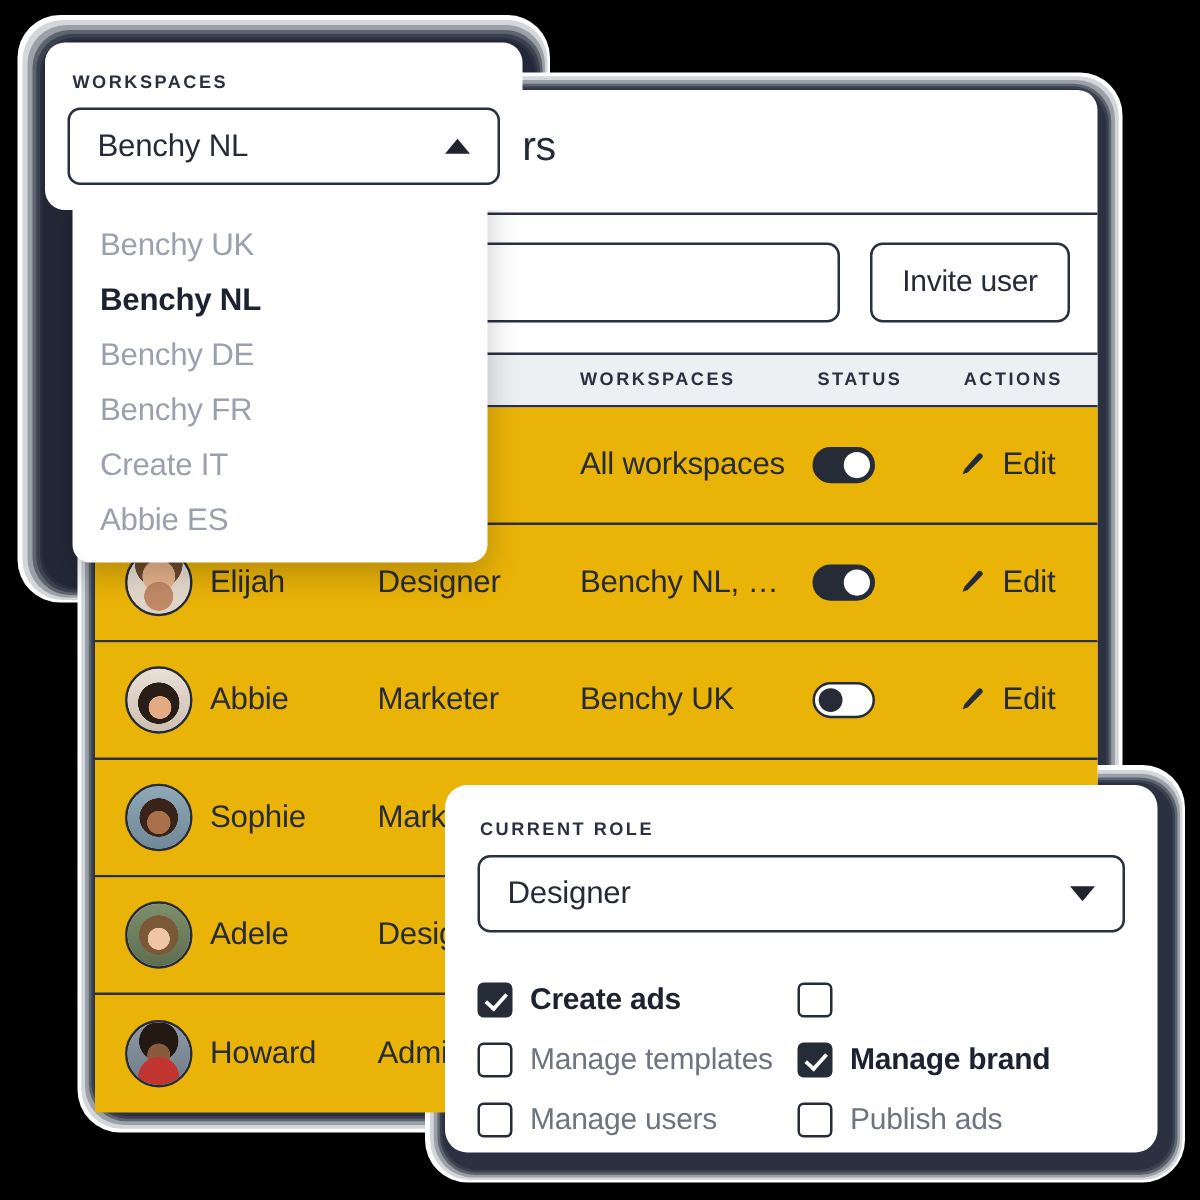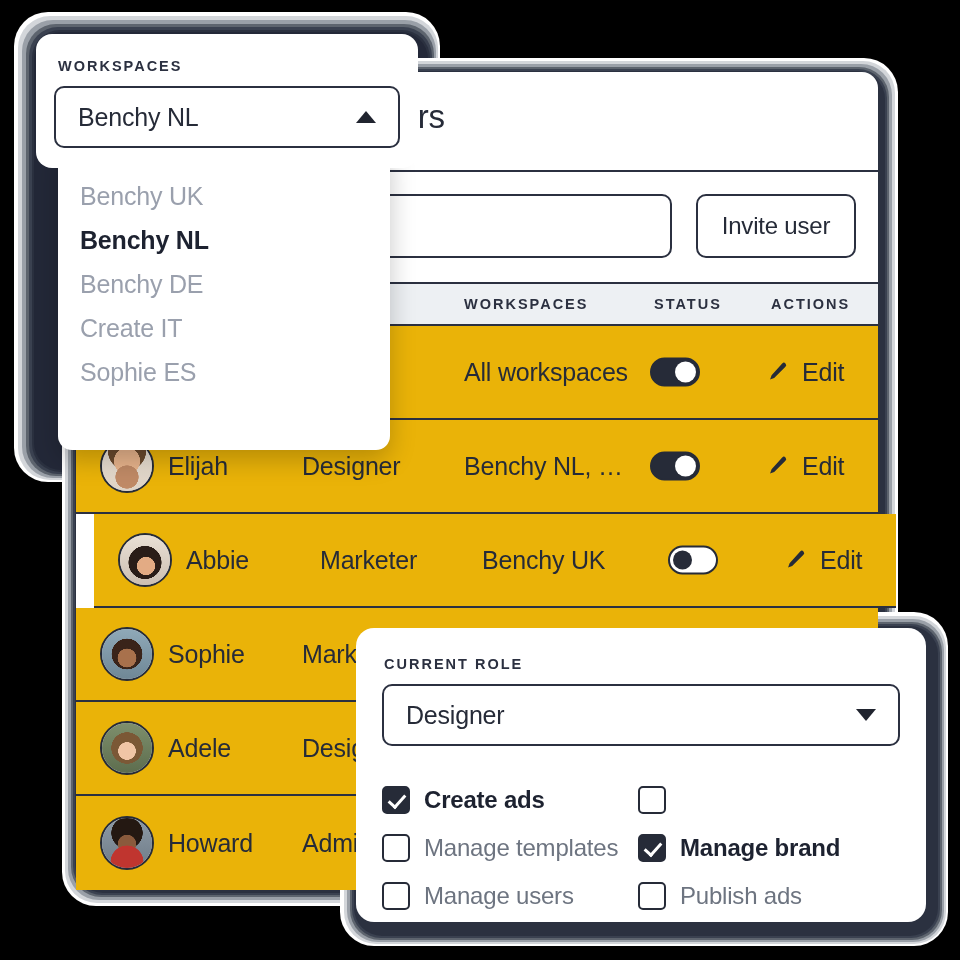--- a/index.html
+++ b/index.html
@@ -447,21 +447,21 @@
         <div class="knob"></div>
       </div>
     <div class="edit-action">
       <svg width="26" height="26" viewBox="0 0 24 24">
         <path d="M16.8 3.6a2.1 2.1 0 0 1 3 3L9.4 17 5.6 18.4 7 14.6z" fill="#262b38"></path>
       </svg>
       <span class="label">Edit</span>
     </div>
   </div>
 
-  <div class="row" style="top:514px;margin-left:18px;">
+  <div class="row" style="top:514px;">
     <div class="avatar">
       <div class="ph" style="background:
         radial-gradient(circle at 52% 62%, #e3ab84 0 22%, transparent 23%),
         radial-gradient(circle at 50% 55%, #2a1d18 0 44%, transparent 45%),
         linear-gradient(#e9dfd4,#cdbfb2)"></div>
     </div>
     <div class="cell c-name">Abbie</div>
     <div class="cell c-role">Marketer</div>
     <div class="cell c-workspaces">Benchy UK</div>
     <div class="toggle off">
@@ -537,22 +537,23 @@
       </svg>
       <span class="label">Edit</span>
     </div>
   </div>
 
   <div id="workspaces-dropdown">
     <div class="dd-list">
       <div class="dd-item">Benchy UK</div>
       <div class="dd-item selected">Benchy NL</div>
       <div class="dd-item">Benchy DE</div>
+      <div class="dd-item">Benchy FR</div>
       <div class="dd-item">Create IT</div>
-      <div class="dd-item">Sophie ES</div>
+      <div class="dd-item">Abbie ES</div>
     </div>
   </div>
 
   <div class="card" id="workspaces-card">
     <div class="eyebrow" id="workspaces-eyebrow">WORKSPACES</div>
     <div class="select-box" id="workspaces-select">
       <span class="select-value">Benchy NL</span>
       <span class="caret up"></span>
     </div>
   </div>

